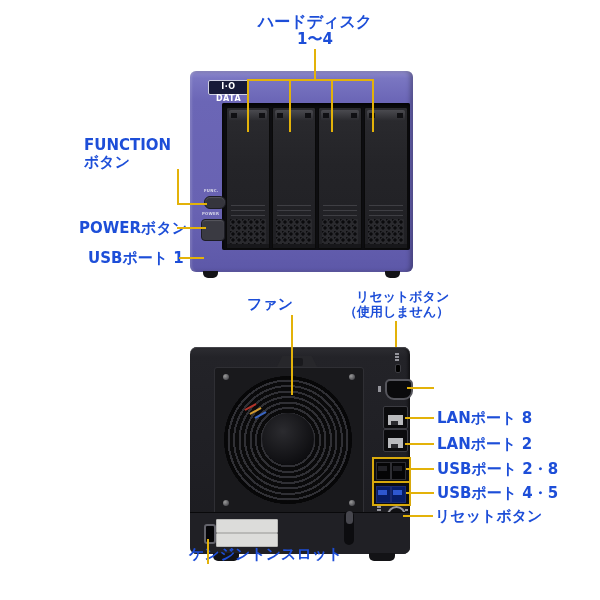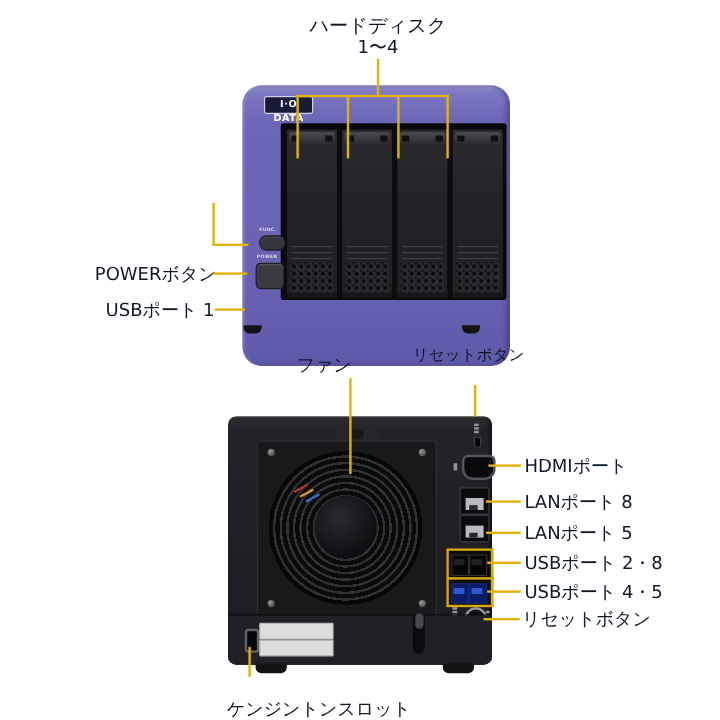--- a/index.html
+++ b/index.html
@@ -1,27 +1,27 @@
 <!DOCTYPE html>
 <html><head>
 <meta charset="utf-8">
 <style>
   html,body{margin:0;padding:0;background:#ffffff;}
   .canvas{position:relative;width:600px;height:600px;background:#ffffff;overflow:hidden;
           font-family:"DejaVu Sans",sans-serif;}
   .abs{position:absolute;}
   
-  .callout{position:absolute;color:#0f172a;font-weight:400;font-size:15px;line-height:1.12;
+  .callout{position:absolute;color:#1d4ed8;font-weight:700;font-size:15px;line-height:1.12;
            white-space:nowrap;}
   .callout.small{font-size:13px;}
   .callout.center{text-align:center;}
   
   .pl{position:absolute;background:#e3b209;}
   
-  .front-dev{position:absolute;left:202px;top:71px;width:223px;height:234px;border-radius:16px;
+  .front-dev{position:absolute;left:190px;top:71px;width:223px;height:201px;border-radius:6px;
      background:linear-gradient(180deg,#918dcd 0px,#7a76c2 7px,#6b66b6 30px,#6862b2 70%,#5d58a8 100%);
      box-shadow:inset -3px 0 4px rgba(0,0,0,.25), inset 2px 0 2px rgba(255,255,255,.15);}
   .io-logo{position:absolute;left:18px;top:9px;width:39px;height:13px;background:#171a38;
      border:1px solid #cfd0e2;border-radius:2px;color:#ffffff;font-size:8px;font-weight:bold;
      line-height:12px;text-align:center;letter-spacing:.5px;}
   .bay-recess{position:absolute;left:32px;top:32px;width:188px;height:147px;background:#0d0d10;
      border-radius:2px;box-shadow:inset 0 2px 4px #000;}
   .bay{position:absolute;top:4px;width:42px;height:140px;background:linear-gradient(180deg,#2b2b2f 0,#242428 40%,#202024 100%);
      border:1px solid #0a0a0a;border-radius:2px;}
   .bay-handle{position:absolute;top:2px;left:2px;right:2px;height:11px;border-radius:2px;
@@ -208,39 +208,43 @@
     </div>
   </div>
   <div class="foot abs" style="left:213px;top:553px;width:26px;height:8px;"></div>
   <div class="foot abs" style="left:369px;top:553px;width:26px;height:8px;"></div>
 
   <div class="callout center" style="left:240px;top:13px;width:150px;">
     <div style="font-size:16px;">ハードディスク</div>
     <div>1〜4</div>
   </div>
 
+  <div class="callout" style="left:84px;top:137px;">
+    <div>FUNCTION</div>
+    <div>ボタン</div>
+  </div>
 
   <div class="callout" style="left:79px;top:220px;">POWERボタン</div>
 
   <div class="callout" style="left:88px;top:250px;">USBポート 1</div>
 
   <div class="callout" style="left:247px;top:296px;">ファン</div>
 
   <div class="callout small" style="left:344px;top:290px;text-align:right;">
     <div>リセットボタン</div>
-  </div>
-
-  <div class="callout" style="left:437px;top:380px;">HDMIポート</div>
+    <div>（使用しません）</div>
+  </div>
+
   <div class="callout" style="left:437px;top:410px;">LANポート 8</div>
-  <div class="callout" style="left:437px;top:436px;">LANポート 5</div>
+  <div class="callout" style="left:437px;top:436px;">LANポート 2</div>
   <div class="callout" style="left:437px;top:461px;">USBポート 2・8</div>
   <div class="callout" style="left:437px;top:485px;">USBポート 4・5</div>
   <div class="callout" style="left:435px;top:508px;">リセットボタン</div>
 
-  <div class="callout" style="left:189px;top:546px;margin-top:37px;">ケンジントンスロット</div>
+  <div class="callout" style="left:189px;top:546px;">ケンジントンスロット</div>
 
   <div class="pl" style="left:314px;top:49px;width:2px;height:32px;"></div>
   <div class="pl" style="left:247px;top:79px;width:127px;height:2px;"></div>
   <div class="pl" style="left:247px;top:79px;width:2px;height:53px;"></div>
   <div class="pl" style="left:289px;top:79px;width:2px;height:53px;"></div>
   <div class="pl" style="left:331px;top:79px;width:2px;height:53px;"></div>
   <div class="pl" style="left:372px;top:79px;width:2px;height:53px;"></div>
 
   <div class="pl" style="left:177px;top:169px;width:2px;height:36px;"></div>
   <div class="pl" style="left:177px;top:203px;width:30px;height:2px;"></div>

